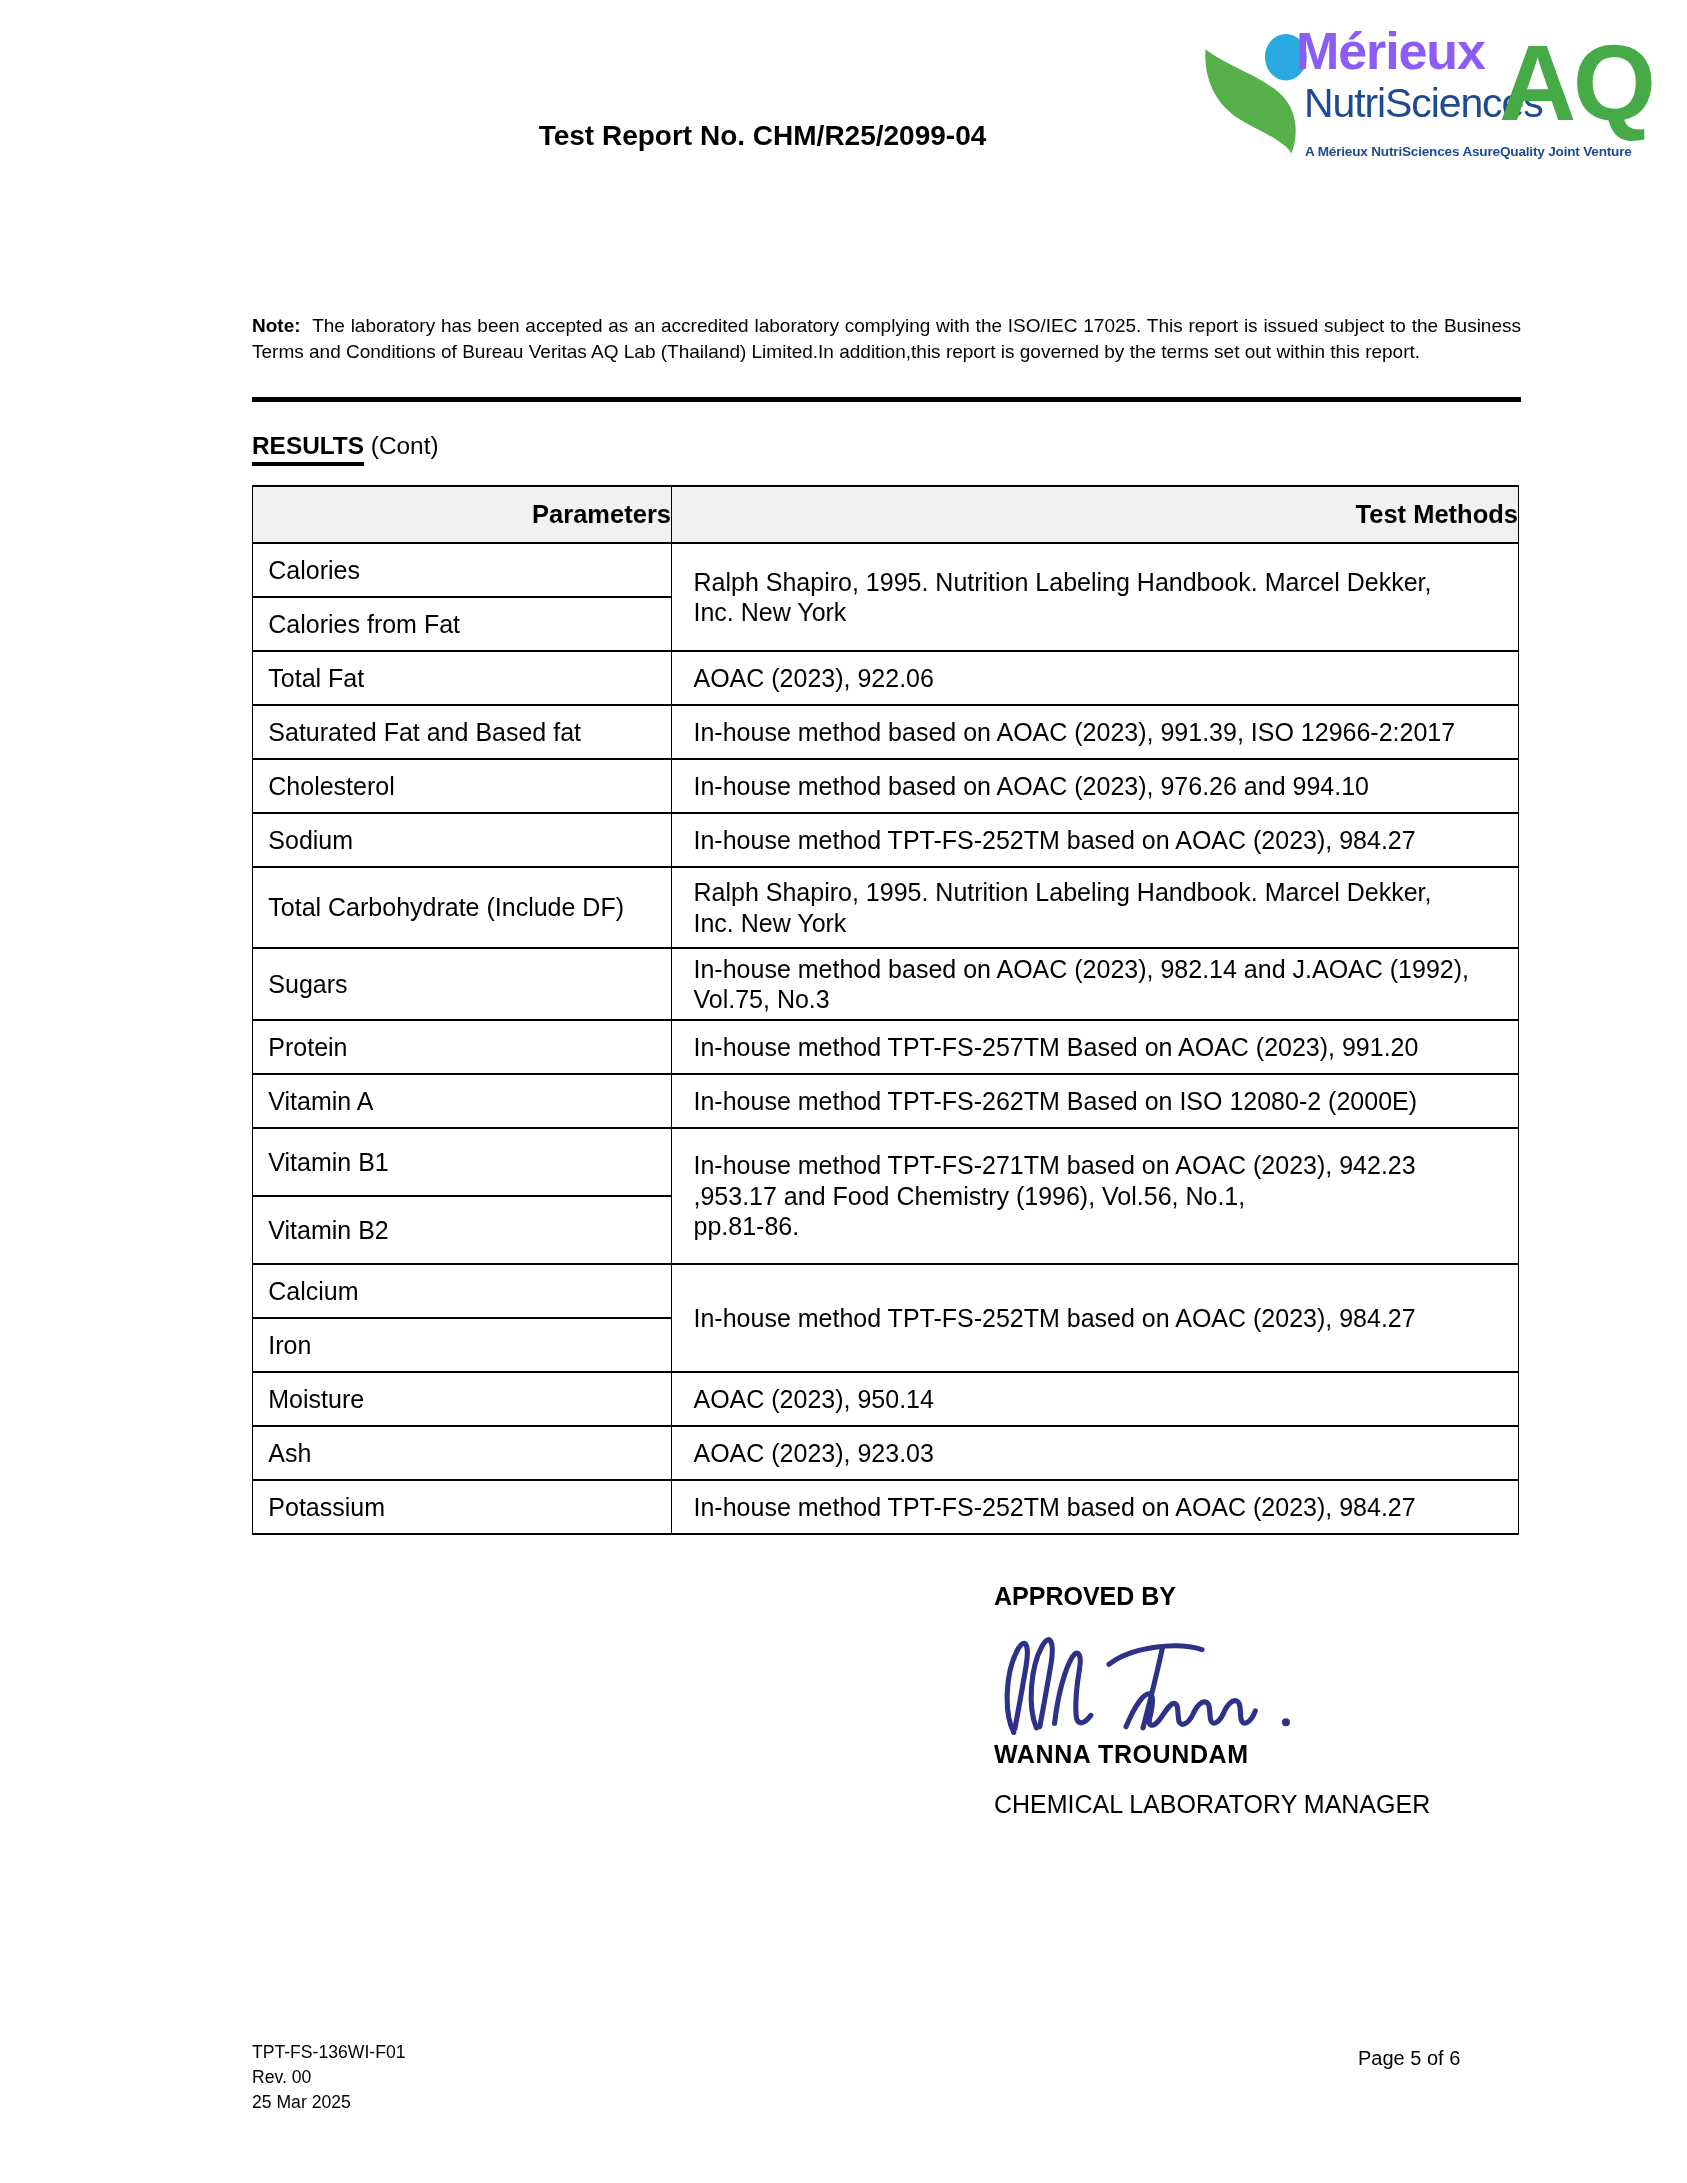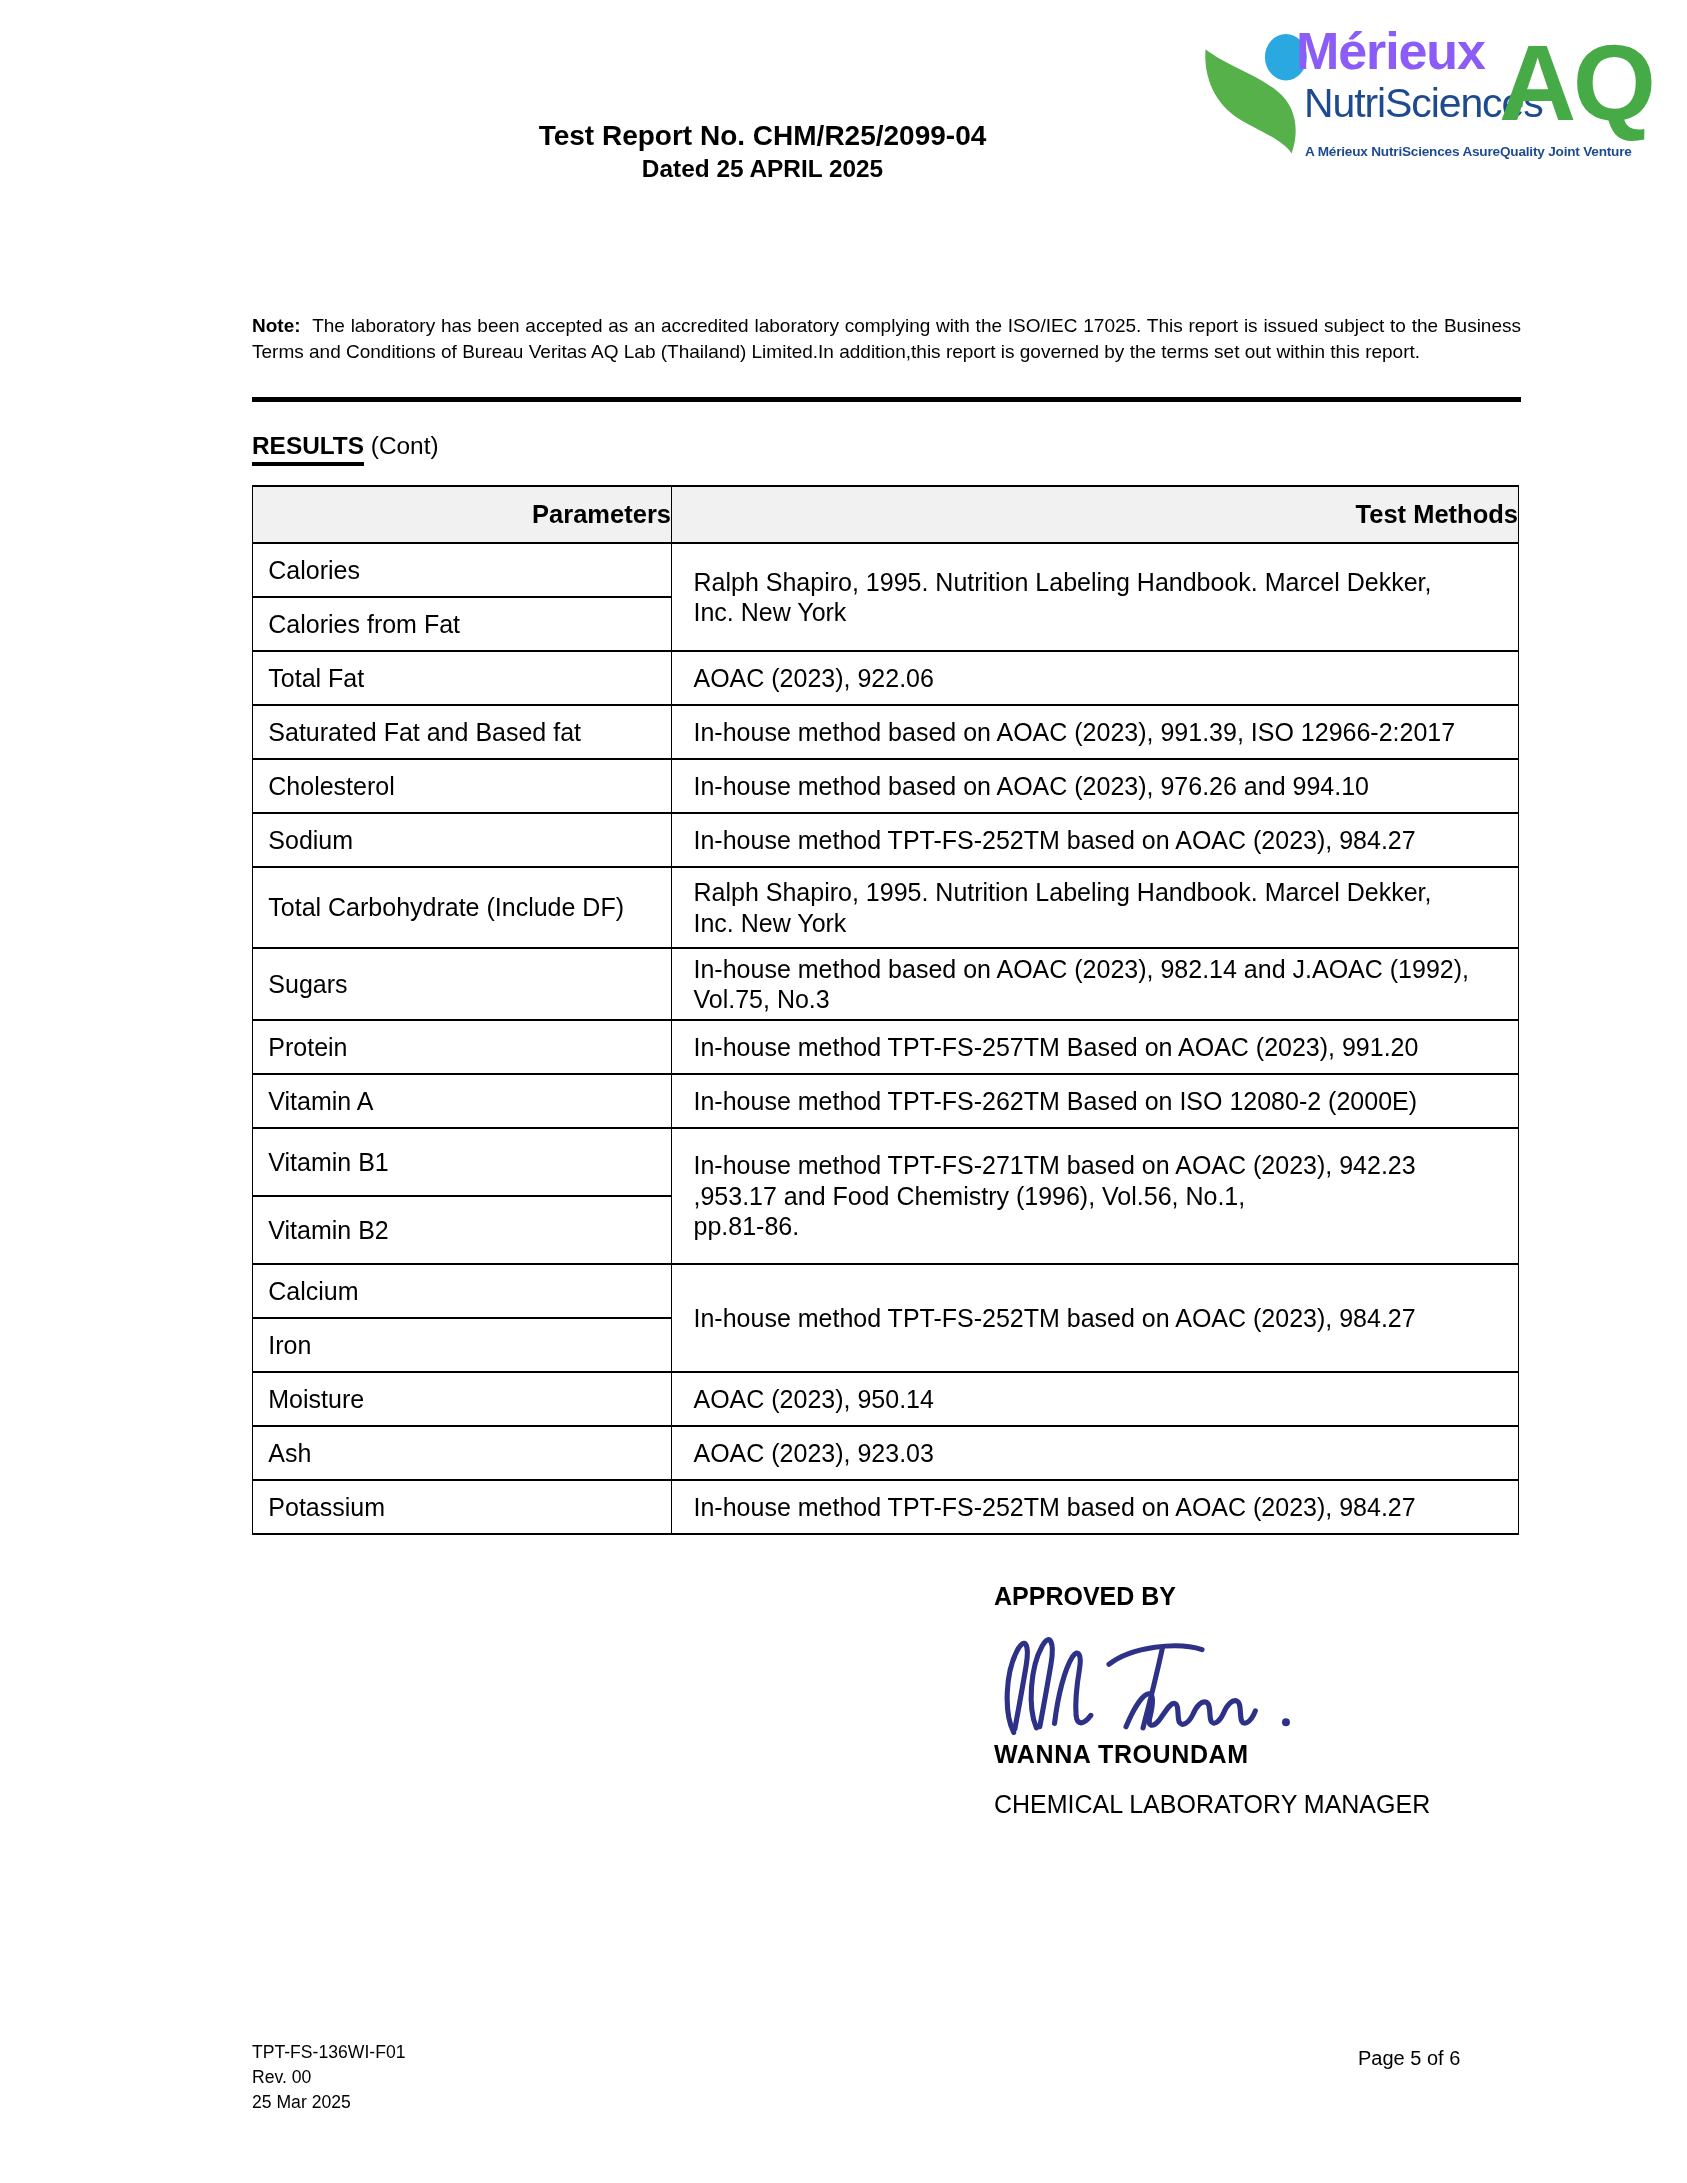--- a/index.html
+++ b/index.html
@@ -53,21 +53,20 @@
   .footer-left { position:absolute; top:2040px; left:252px; font-size:17.6px; line-height:25px; }
   .page-number { position:absolute; top:2047px; left:1358px; font-size:20px; }
 </style>
 </head>
 <body>
 
 <div class="page">
 
   <div class="title-block">
     <div class="report-title">Test Report No. CHM/R25/2099-04</div>
-    <div class="report-date">Dated 25 APRIL 2025</div>
   </div>
 
   <div class="logo">
     <svg class="logo-leaf" viewBox="0 0 205 218" xmlns="http://www.w3.org/2000/svg">
       <path d="M8,30 C4,84 28,132 74,157 C116,180 146,193 160,214 C175,173 167,130 136,105 C98,74 40,56 8,30 Z" fill="#56b14b"></path>
       <ellipse cx="150" cy="44" rx="37" ry="41" fill="#2aa9e0"></ellipse>
     </svg>
     <div class="brand-primary">Mérieux</div>
     <div class="brand-secondary">NutriSciences</div>
     <div class="brand-suffix">AQ</div>

